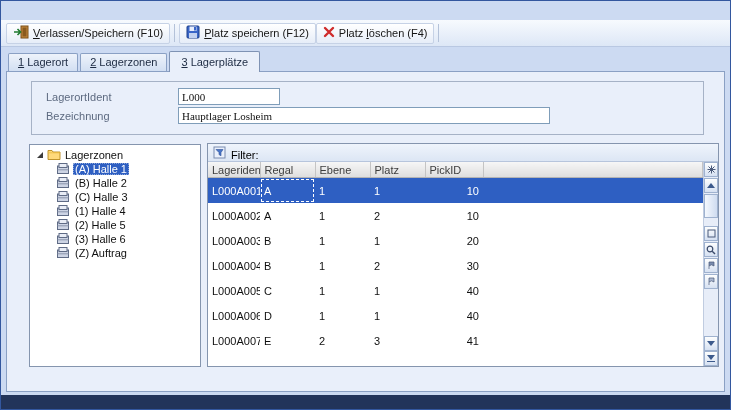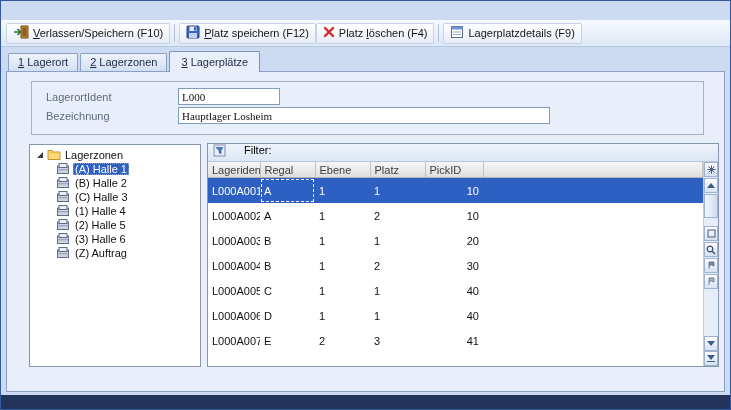--- a/index.html
+++ b/index.html
@@ -42,21 +42,21 @@
   .trow{display:flex;align-items:center;gap:4px;height:14px;padding-left:7px;color:#101010;}
   .titem{padding-left:27px;}
   .texp{width:0;height:0;border-left:6px solid transparent;border-bottom:6px solid #3c3c3c;}
   .titem .lbl{padding:0 2px;text-align:center;}
   .titem.selected .lbl{background:#2e5fc2;color:#fff;outline:1px dotted #8aa4d8;outline-offset:-1px;}
   
   .rightpanel{position:absolute;left:200px;top:71px;right:5px;bottom:24px;background:#fff;
               border:1px solid #8595ae;box-sizing:border-box;}
   .filterbar{position:absolute;top:0;left:0;right:0;height:18px;
              background:linear-gradient(#eff4fc,#dce6f4);border-bottom:1px solid #b7c5dc;
-             display:flex;align-items:flex-start;gap:18px;padding:0 5px;box-sizing:border-box;color:#2a3answer0;}
+             display:flex;align-items:flex-end;gap:5px;padding:0 5px;box-sizing:border-box;color:#2a3answer0;}
   .gridwrap{position:absolute;top:18px;left:0;right:15px;bottom:0;background:#fff;overflow:hidden;}
   table.grid{border-collapse:collapse;table-layout:fixed;width:100%;}
   table.grid th{height:15px;background:linear-gradient(#f6f6f6,#dedede);border-right:1px solid #c4c4c4;
      border-bottom:1px solid #b4b4b4;font-weight:normal;color:#3d3d3d;text-align:left;
      padding:0 4px;font-size:11px;overflow:hidden;white-space:nowrap;}
   table.grid td{height:13px;padding:6px 4px;font-size:11px;color:#101010;overflow:hidden;white-space:nowrap;}
   tr.selected td{background:#2e5fc2;color:#fff;}
   td.num{text-align:right;padding-right:22px;}
   td.cell-focus{outline:1px dashed #ffffff;outline-offset:-2px;}
   
@@ -102,31 +102,20 @@
     </div>
     <div class="tbtn">
       <span>
         <svg width="12" height="12" viewBox="0 0 12 12">
             <path d="M2 2 L10 10 M10 2 L2 10" stroke="#cf2b2b" stroke-width="2.4" stroke-linecap="round"></path>
           </svg>
       </span>
       <span><span class="pre">Platz </span><span class="u">l</span><span class="rest">öschen (F4)</span></span>
     </div>
     <div class="tsep"></div>
-    <div class="tbtn">
-      <span>
-        <svg width="14" height="14" viewBox="0 0 14 14">
-            <rect x="1.5" y="1.5" width="11" height="11" fill="#fff" stroke="#5a6a8a"></rect>
-            <rect x="1.5" y="1.5" width="11" height="3" fill="#6f95d8"></rect>
-            <line x1="3" y1="7" x2="11" y2="7" stroke="#9aa8c0"></line>
-            <line x1="3" y1="9.5" x2="11" y2="9.5" stroke="#9aa8c0"></line>
-          </svg>
-      </span>
-      <span><span class="pre"></span><span class="u"></span><span class="rest">Lagerplatzdetails (F9)</span></span>
-    </div>
   </div>
 
   <div class="tabs">
     <div class="tab"><span class="u">1</span><span class="rest"> Lagerort</span></div>
     <div class="tab"><span class="u">2</span><span class="rest"> Lagerzonen</span></div>
     <div class="tab active"><span class="u">3</span><span class="rest"> Lagerplätze</span></div>
   </div>
 
   <div class="page">
 

